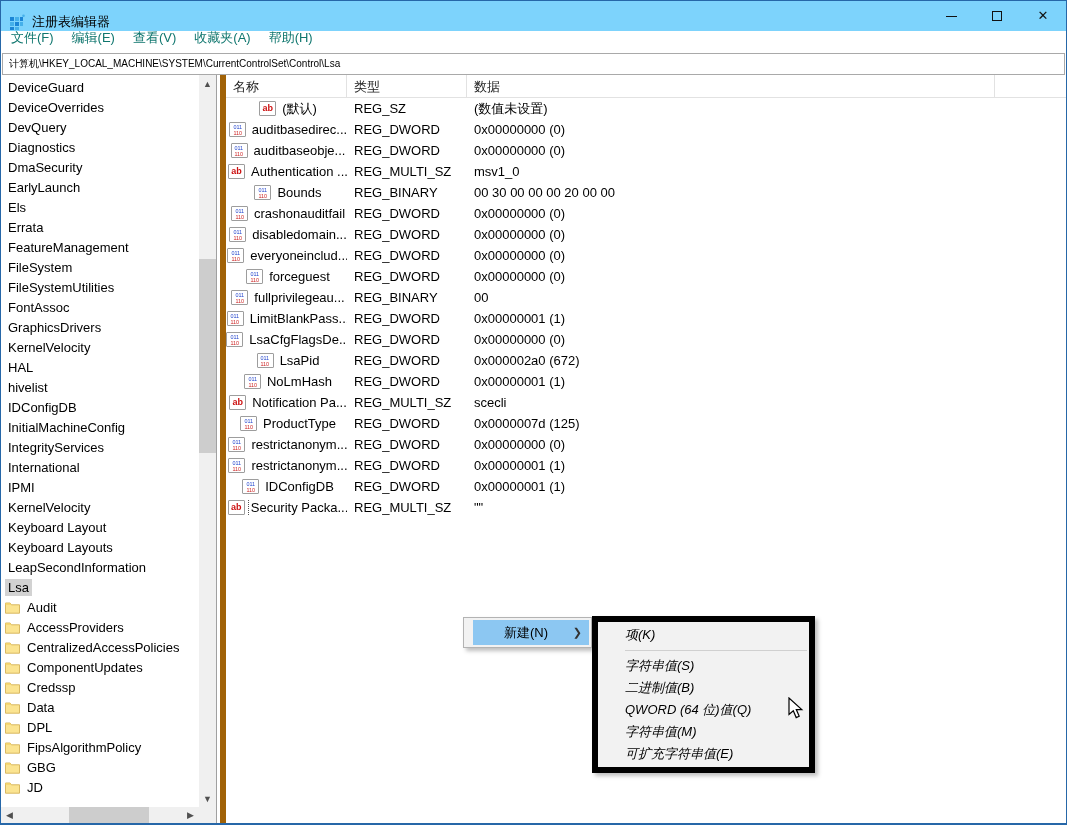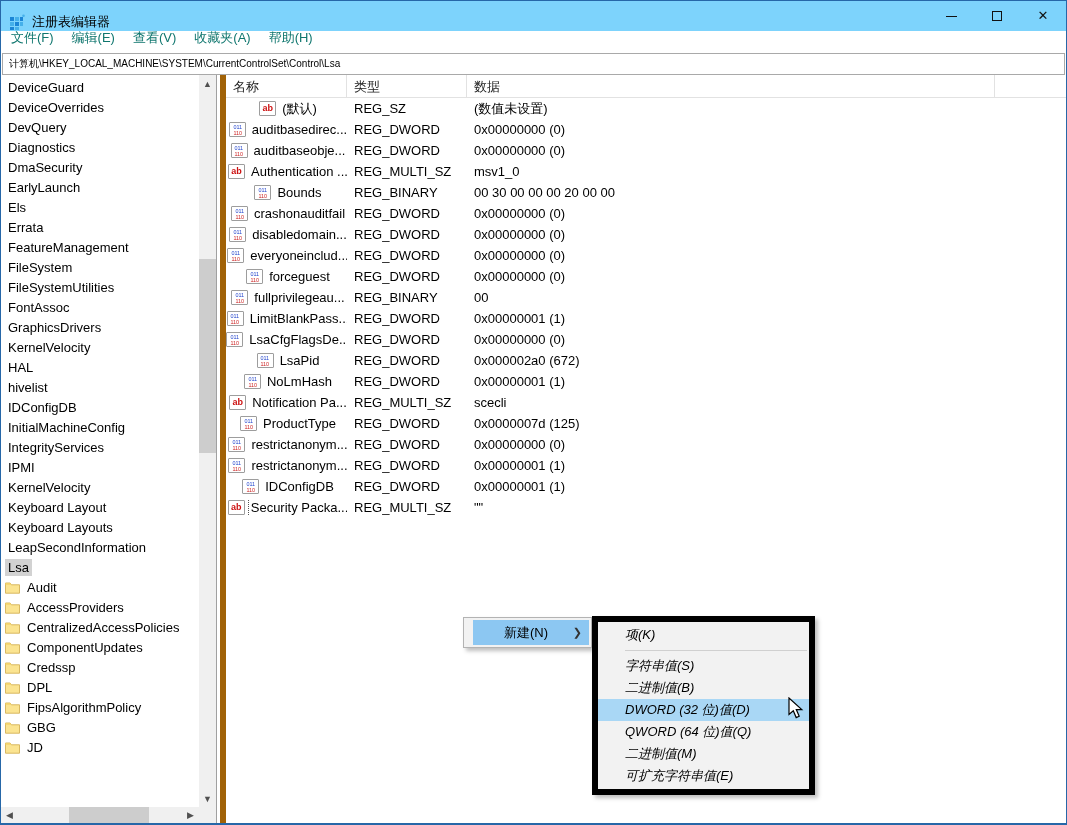--- a/index.html
+++ b/index.html
@@ -199,20 +199,24 @@
           <div class="tree-item">
 
             <span class="lbl">InitialMachineConfig</span>
           </div>
           <div class="tree-item">
 
             <span class="lbl">IntegrityServices</span>
           </div>
           <div class="tree-item">
 
+            <span class="lbl">International</span>
+          </div>
+          <div class="tree-item">
+
             <span class="lbl">IPMI</span>
           </div>
           <div class="tree-item">
 
             <span class="lbl">KernelVelocity</span>
           </div>
           <div class="tree-item">
 
             <span class="lbl">Keyboard Layout</span>
           </div>
@@ -255,20 +259,27 @@
               <path d="M0.5 2 h4.6 l1.3 1.8 h-5.9 z" fill="#f3d36b" stroke="none"></path>
             </svg>
             <span class="lbl">ComponentUpdates</span>
           </div>
           <div class="tree-item folder">
             <svg class="folder-ico" width="15" height="13" viewBox="0 0 15 13">
               <path d="M0.5 2 h4.6 l1.3 1.8 h8.1 v8.4 h-14 z" fill="#fbe491" stroke="#d8b863" stroke-width="1"></path>
               <path d="M0.5 2 h4.6 l1.3 1.8 h-5.9 z" fill="#f3d36b" stroke="none"></path>
             </svg>
             <span class="lbl">Credssp</span>
+          </div>
+          <div class="tree-item folder">
+            <svg class="folder-ico" width="15" height="13" viewBox="0 0 15 13">
+              <path d="M0.5 2 h4.6 l1.3 1.8 h8.1 v8.4 h-14 z" fill="#fbe491" stroke="#d8b863" stroke-width="1"></path>
+              <path d="M0.5 2 h4.6 l1.3 1.8 h-5.9 z" fill="#f3d36b" stroke="none"></path>
+            </svg>
+            <span class="lbl">Data</span>
           </div>
           <div class="tree-item folder">
             <svg class="folder-ico" width="15" height="13" viewBox="0 0 15 13">
               <path d="M0.5 2 h4.6 l1.3 1.8 h8.1 v8.4 h-14 z" fill="#fbe491" stroke="#d8b863" stroke-width="1"></path>
               <path d="M0.5 2 h4.6 l1.3 1.8 h-5.9 z" fill="#f3d36b" stroke="none"></path>
             </svg>
             <span class="lbl">DPL</span>
           </div>
           <div class="tree-item folder">
             <svg class="folder-ico" width="15" height="13" viewBox="0 0 15 13">
@@ -508,28 +519,25 @@
     <div class="sub-item">
         <span class="mi-label">项(K)</span>
       </div>
       <div class="menu-sep"></div>
       <div class="sub-item">
         <span class="mi-label">字符串值(S)</span>
       </div>
       <div class="sub-item">
         <span class="mi-label">二进制值(B)</span>
       </div>
-      <div class="sub-item hl">
-        <span class="mi-label">DWORD (32 位)值(D)</span>
-      </div>
       <div class="sub-item">
         <span class="mi-label">QWORD (64 位)值(Q)</span>
       </div>
       <div class="sub-item">
-        <span class="mi-label">二进制值(M)</span>
+        <span class="mi-label">字符串值(M)</span>
       </div>
       <div class="sub-item">
         <span class="mi-label">可扩充字符串值(E)</span>
       </div>
   </div>
 
   <div class="cursor">
     <svg width="18" height="23" viewBox="0 0 18 23">
       <path d="M2 1 L2 17.5 L6.3 13.8 L9.2 20.6 L12.2 19.2 L9.3 12.6 L14.8 12.6 Z" fill="#ffffff" stroke="#000000" stroke-width="1.2"></path>
     </svg>

